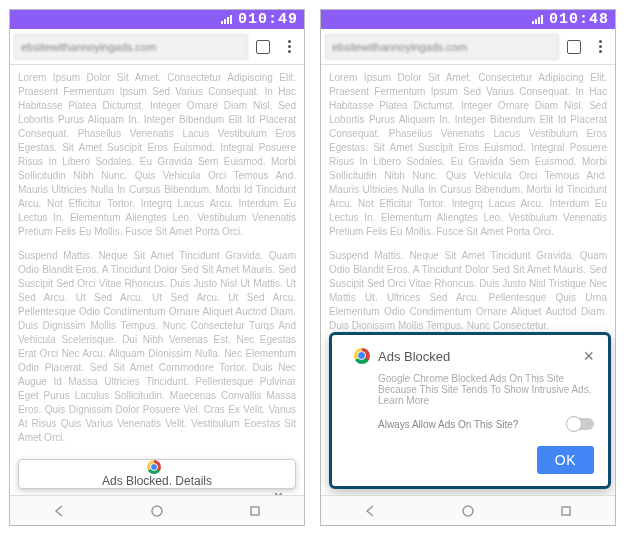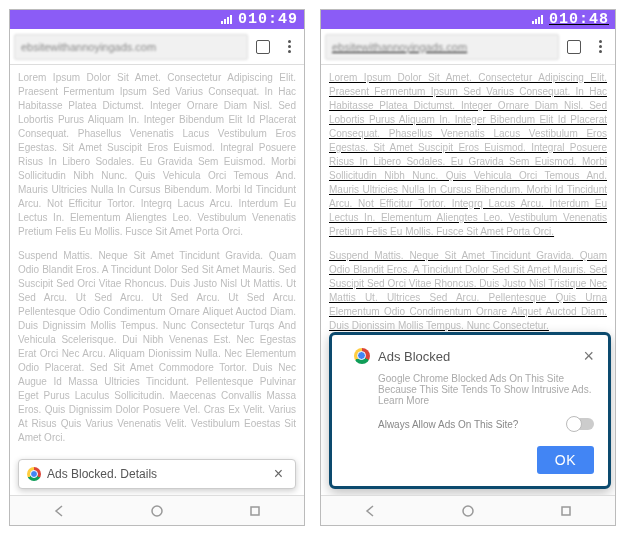--- a/index.html
+++ b/index.html
@@ -12,21 +12,21 @@
   }
   .phone {
     position: absolute;
     width: 296px;
     height: 517px;
     border: 1px solid #bbb;
     background: #fff;
     overflow: hidden;
   }
   .phone-left { left: 9px; top: 9px; }
-  .phone-right { left: 320px; top: 9px; text-decoration: underline; }
+  .phone-right { left: 320px; top: 9px; }
   .status-bar {
     height: 19px;
     background: #8b5cf6;
     color: #fff;
     display: flex;
     justify-content: flex-end;
     align-items: center;
     font-size: 15px;
     font-weight: bold;
     letter-spacing: 1px;
@@ -120,20 +120,21 @@
     height: 30px;
     background: #fff;
     border: 1px solid #ccc;
     border-radius: 4px;
     display: flex;
     align-items: center;
     padding: 0 8px;
     font-size: 12px;
     color: #555;
     box-shadow: 0 2px 6px rgba(0,0,0,0.2);
+    flex-direction: column;
   }
   .snackbar .chrome-icon {
     width: 14px; height: 14px;
     border-radius: 50%;
     background: conic-gradient(#db4437 0 120deg, #0f9d58 120deg 240deg, #ffcd40 240deg 360deg);
     position: relative;
     margin-right: 6px;
     flex-shrink: 0;
   }
   .snackbar .chrome-icon::after {

